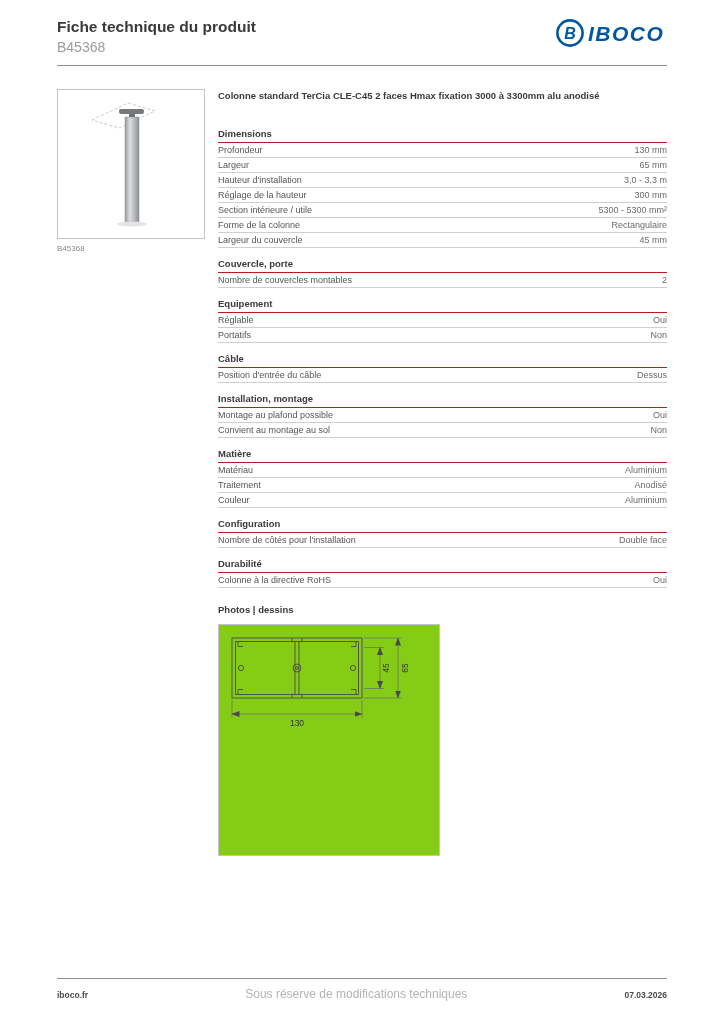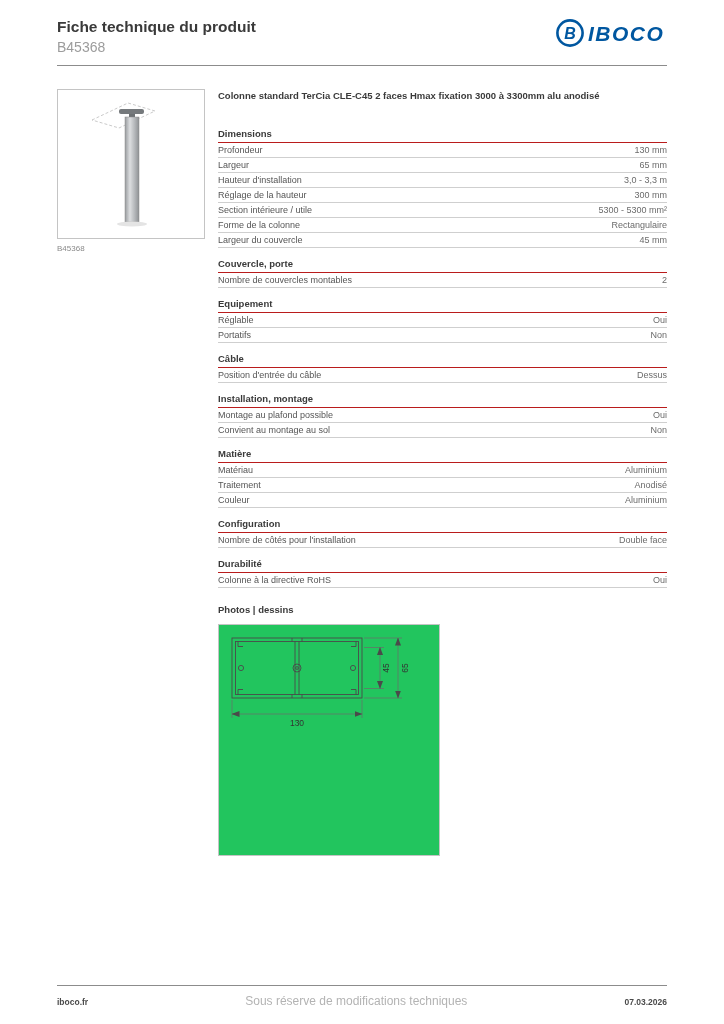--- a/index.html
+++ b/index.html
@@ -3,21 +3,21 @@
 <meta charset="utf-8">
 <style>
   * { margin:0; padding:0; box-sizing:border-box; }
   html,body { background:#ffffff; }
   body {
     width:724px; height:1024px;
     font-family:"Liberation Sans", sans-serif;
     color:#3f3f3f;
     overflow:hidden;
   }
-  .page { display:flex; flex-direction:column; height:1024px; padding:18px 57px 1px 57px; }
+  .page { display:flex; flex-direction:column; height:1024px; padding:18px 57px 8px 57px; }
 
   
   .header { display:flex; justify-content:space-between; align-items:flex-start;
             padding-bottom:10px; border-bottom:1px solid #8c8c8c; }
   .doc-title { font-size:15.5px; font-weight:bold; color:#3a3a3a; }
   .doc-code  { font-size:14px; color:#9c9c9c; margin-top:3px; }
   .logo svg { display:block; }
 
   
   .main { flex:1; display:flex; gap:13px; padding-top:23px; align-items:flex-start; }
@@ -33,21 +33,21 @@
   .spec-section { margin-bottom:10px; }
   .spec-title { font-size:9.5px; font-weight:bold; color:#3a3a3a;
                 padding-bottom:3px; border-bottom:1px solid #b91c1c; }
   .spec-row { display:flex; justify-content:space-between; align-items:baseline;
               font-size:9px; line-height:11px; color:#555;
               padding:1.5px 0 1.5px 0; border-bottom:1px solid #cfcfcf; }
   .spec-label { color:#555; }
   .spec-value { color:#6b6b6b; text-align:right; white-space:nowrap; padding-left:8px; }
 
   .photos-heading { font-size:9.5px; font-weight:bold; color:#3a3a3a; margin:16px 0 9px 0; }
-  .drawing-box { width:222px; height:232px; border:1px solid #c4c4c4; padding:5px; background:#22c55e; }
+  .drawing-box { width:222px; height:232px; border:1px solid #c4c4c4; padding:5px; background:#84cc16; }
   .drawing-box svg { display:block; }
 
   
   .footer { border-top:1px solid #8c8c8c; display:flex; justify-content:space-between;
             align-items:baseline; padding:8px 0 0 0; height:38px; }
   .footer-site, .footer-date { font-size:8.5px; font-weight:bold; color:#4a4a4a; }
   .footer-note { font-size:12px; color:#b3b3b3; }
 </style>
 </head>
 <body>

